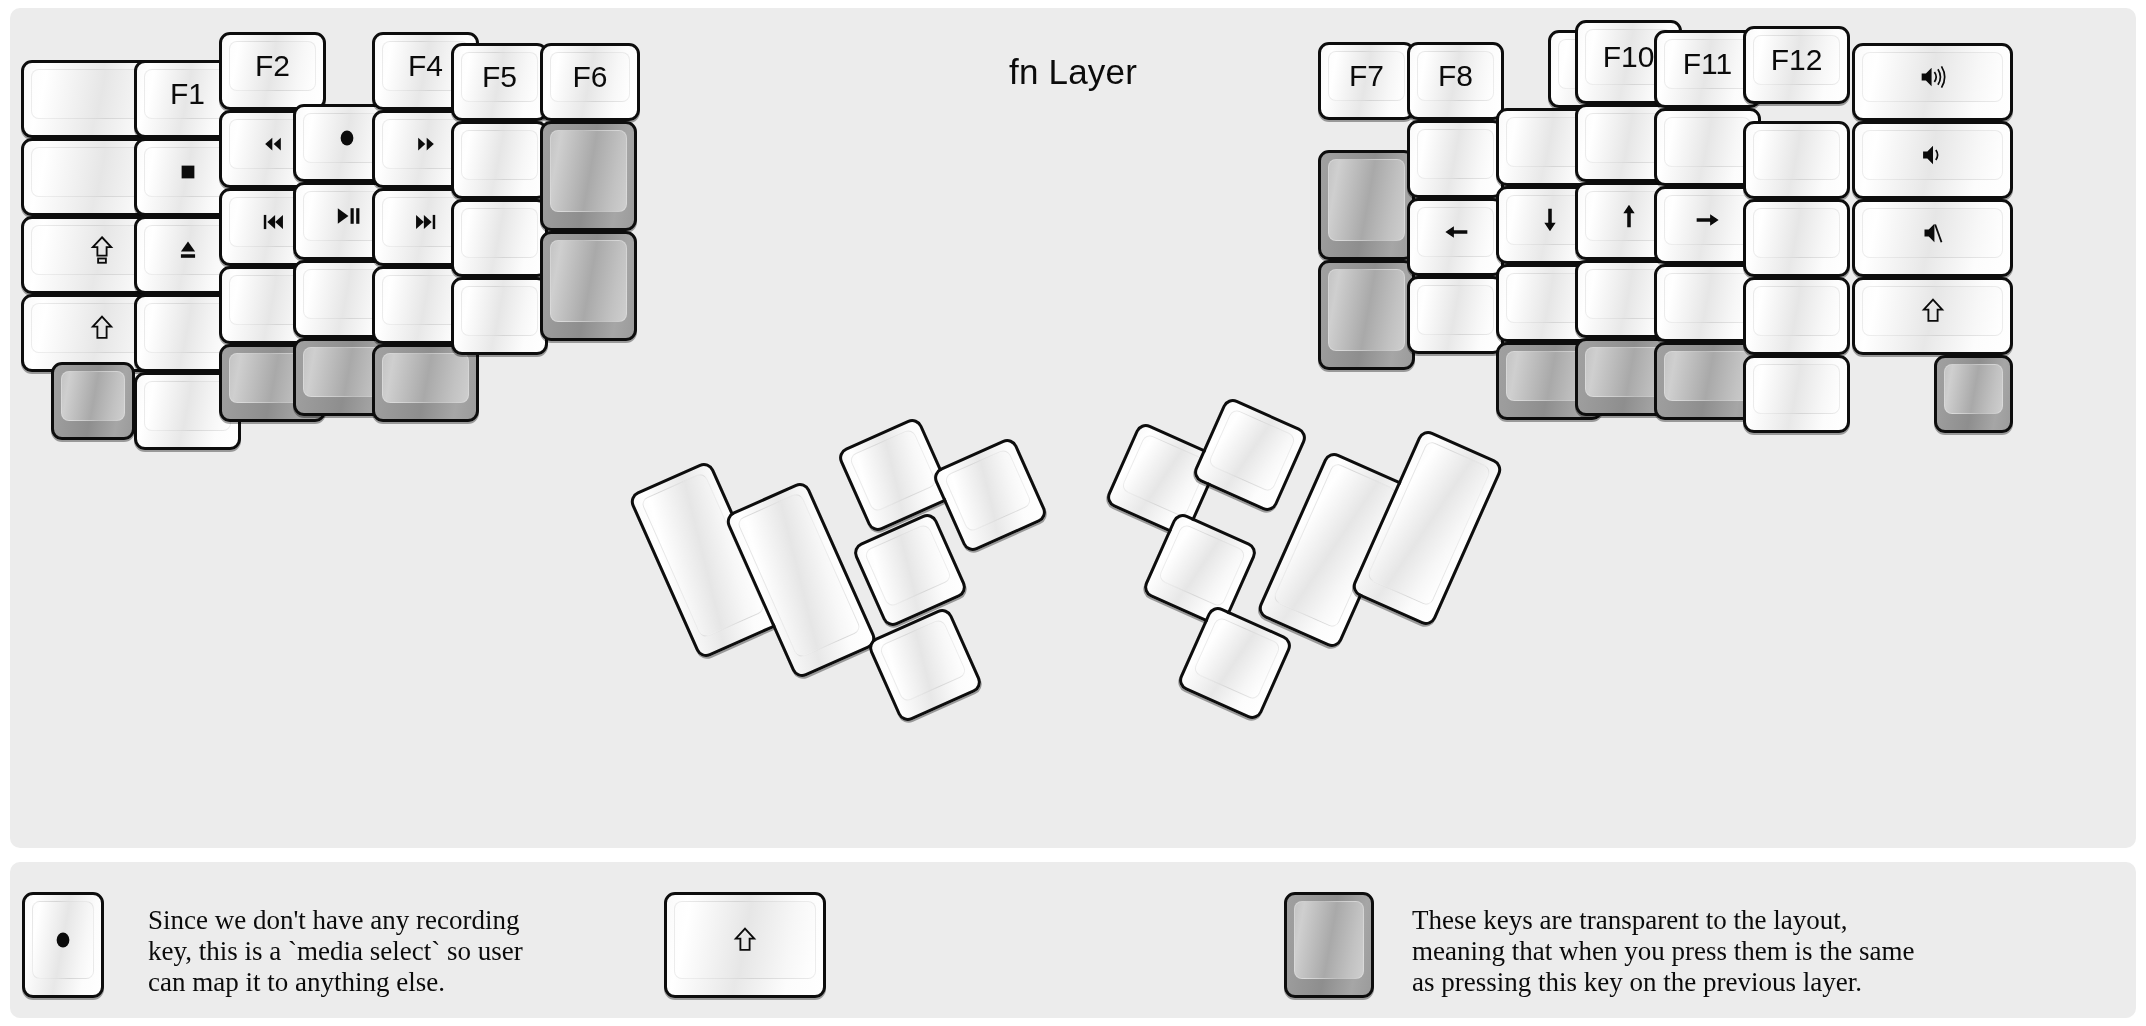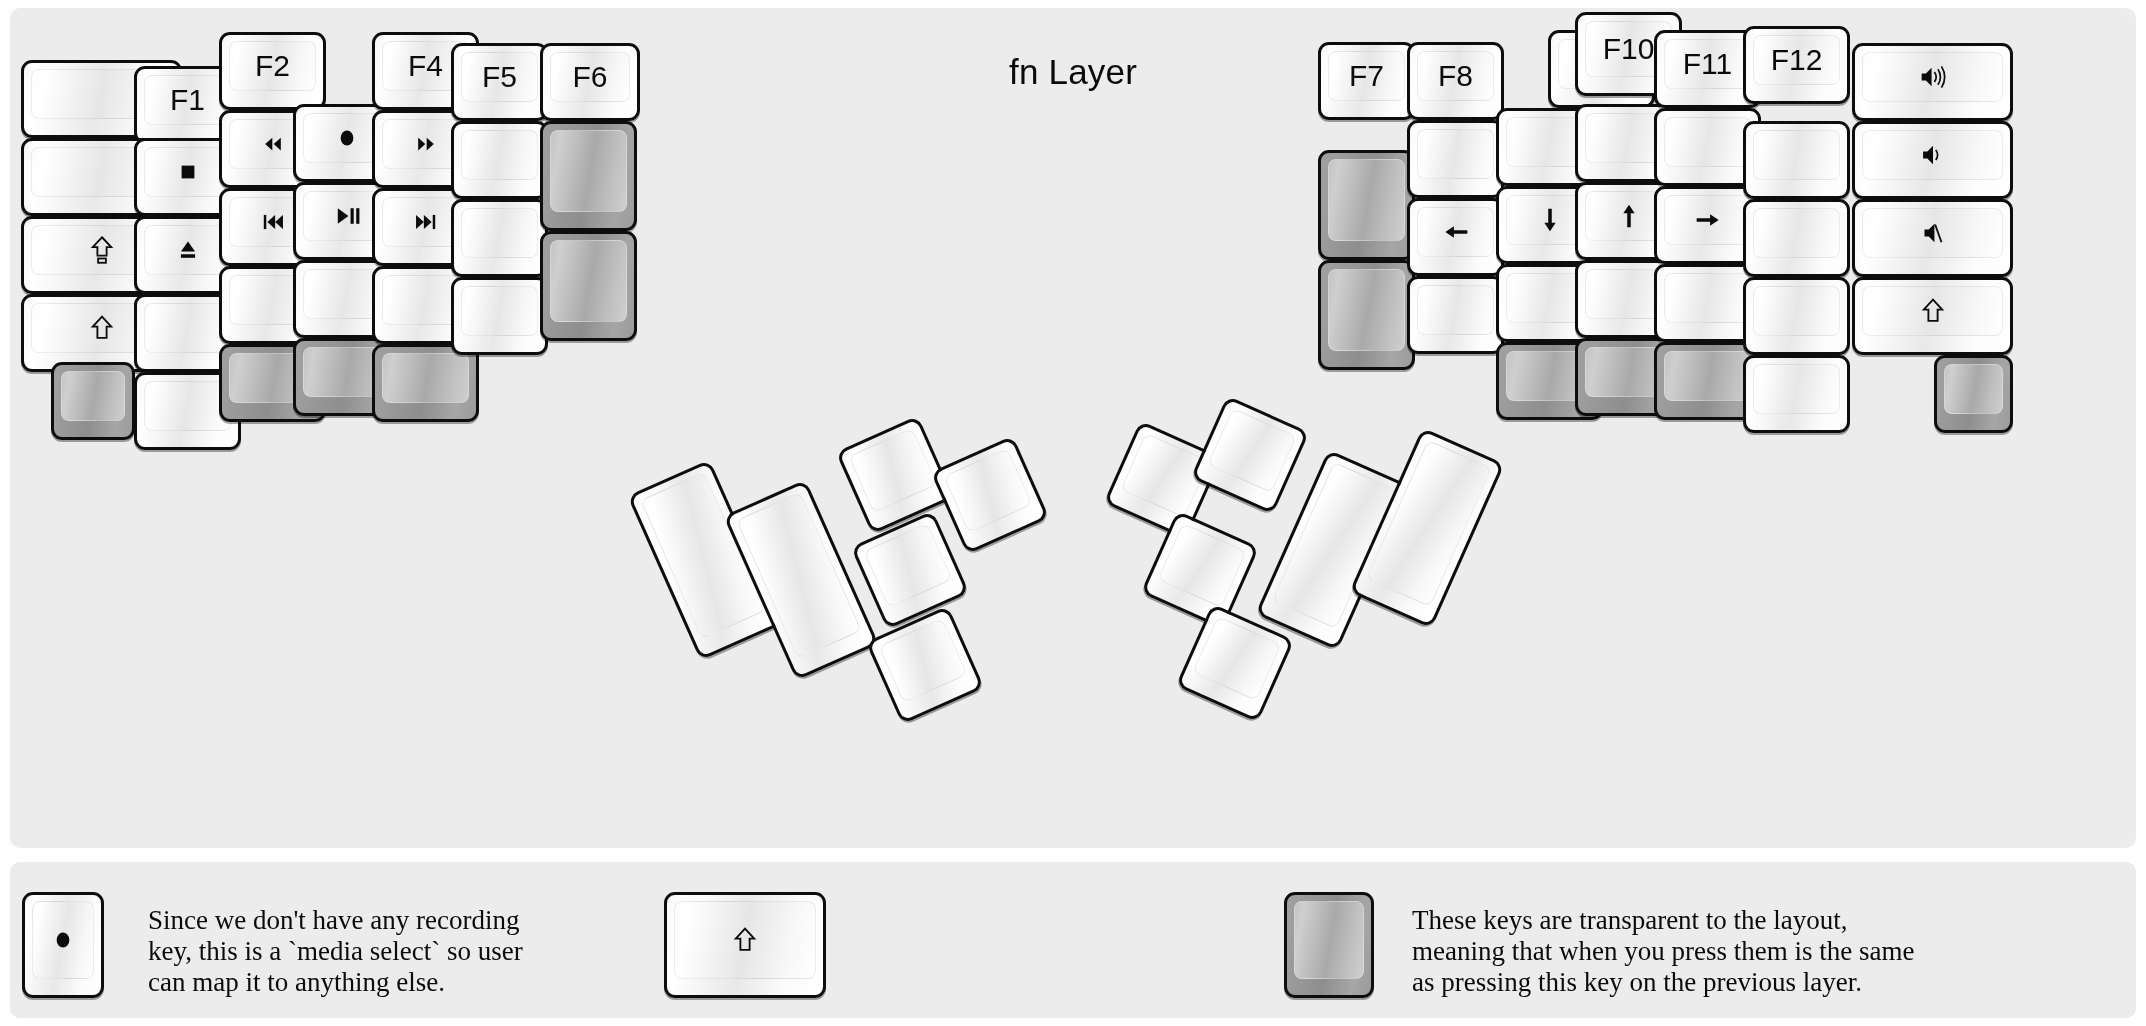--- a/index.html
+++ b/index.html
@@ -95,21 +95,21 @@
 
   <div id="left-half"></div>
   <div id="right-half"></div>
   <div id="left-thumbs"></div>
   <div id="right-thumbs"></div>
   <div id="legend-items"></div>
 
 <div class="key" style="left: 21px; top: 60px; width: 161px; height: 78px;">
       <div class="cap"></div>
     </div>
-    <div class="key" style="left: 134px; top: 66px; width: 107px; height: 78px; padding-left: 44px;">
+    <div class="key" style="left: 134px; top: 60px; width: 107px; height: 78px; padding-left: 44px;">
       <div class="cap">
         <span class="lbl">F1</span>
       </div>
     </div>
     <div class="key" style="left: 21px; top: 138px; width: 161px; height: 78px;">
       <div class="cap"></div>
     </div>
     <div class="key glyph" style="left: 134px; top: 138px; width: 107px; height: 78px;">
       <div class="cap">
         <span>
@@ -319,21 +319,21 @@
           </svg>
         </span>
       </div>
     </div>
     <div class="key" style="left: 1496px; top: 264px; width: 107px; height: 78px;">
       <div class="cap"></div>
     </div>
     <div class="key trans" style="left: 1496px; top: 342px; width: 107px; height: 78px;">
       <div class="cap"></div>
     </div>
-    <div class="key" style="left: 1575px; top: 12px; width: 107px; height: 84px; text-align: center;">
+    <div class="key" style="left: 1575px; top: 20px; width: 107px; height: 84px; text-align: center;">
       <div class="cap">
         <span class="lbl">F10</span>
       </div>
     </div>
     <div class="key" style="left: 1575px; top: 104px; width: 107px; height: 78px;">
       <div class="cap"></div>
     </div>
     <div class="key glyph" style="left: 1575px; top: 182px; width: 107px; height: 78px;">
       <div class="cap">
         <span>

